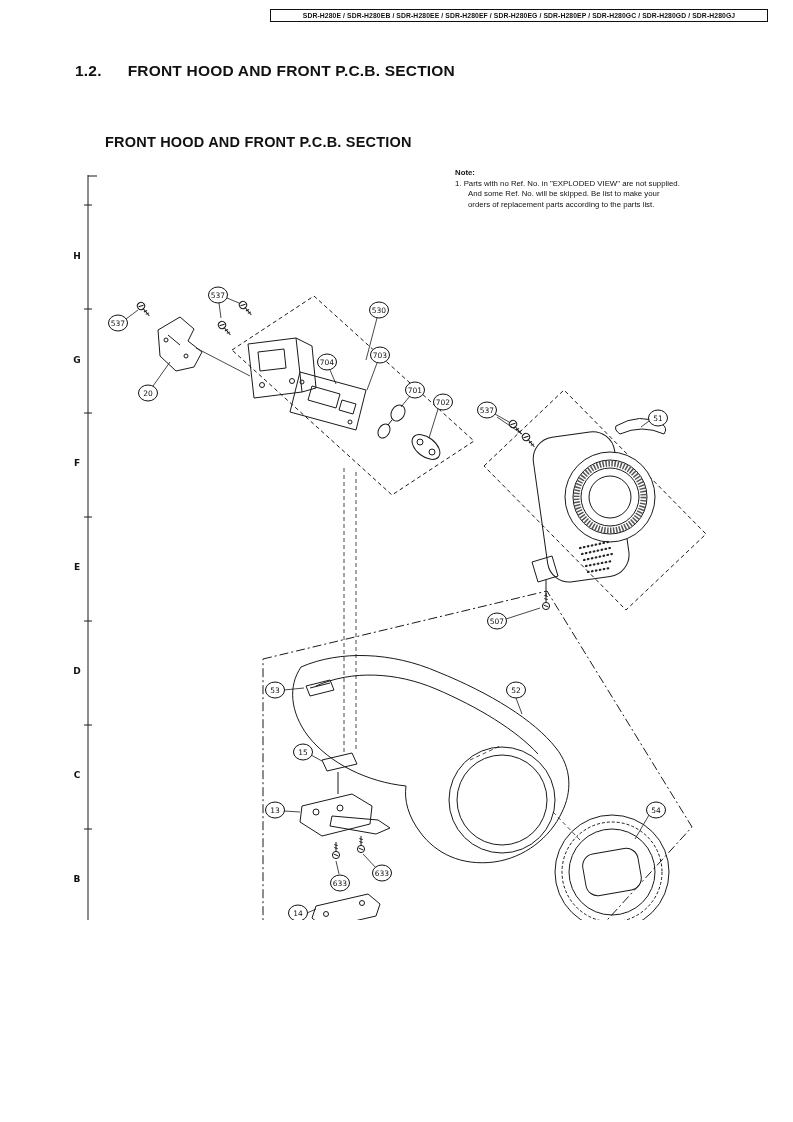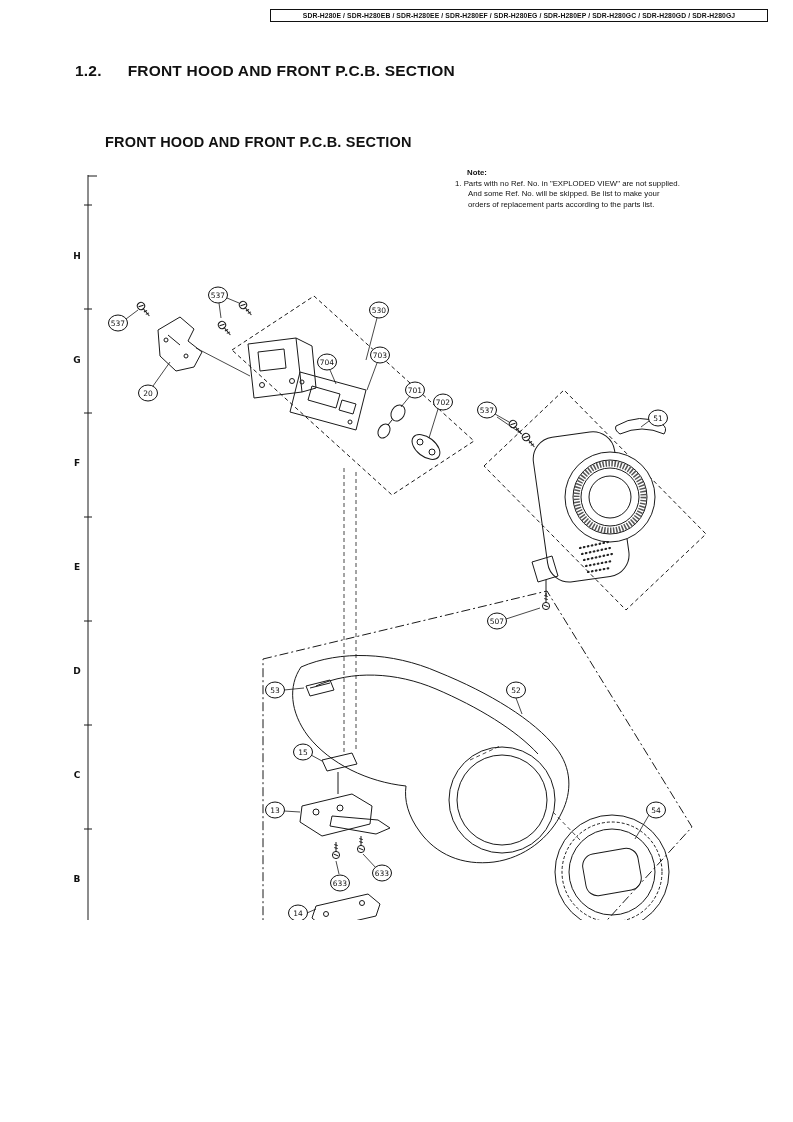--- a/index.html
+++ b/index.html
@@ -17,21 +17,21 @@
     font-size:15.5px; font-weight:bold; letter-spacing:0.2px;
   }
   .subtitle {
     position:absolute; left:105px; top:134px;
     font-size:14.5px; font-weight:bold; letter-spacing:0.2px;
   }
   .note {
     position:absolute; left:455px; top:168px; width:262px;
     font-size:7.8px; line-height:1.35;
   }
-  .note .note-label { font-weight:bold;margin-left:12px; }
+  .note .note-label { font-weight:bold; }
   .note .cont { padding-left:13px; }
   .page-number {
     position:absolute; left:0; top:1072px; width:100%;
     text-align:center; font-size:9.5px;
   }
   svg.diagram { position:absolute; left:0; top:0; }
   svg.diagram text {
     font-family:"DejaVu Sans","Liberation Sans",sans-serif; fill:#111;
   }
   svg .gridlabel { font-size:9px; font-weight:600; text-anchor:middle; }

